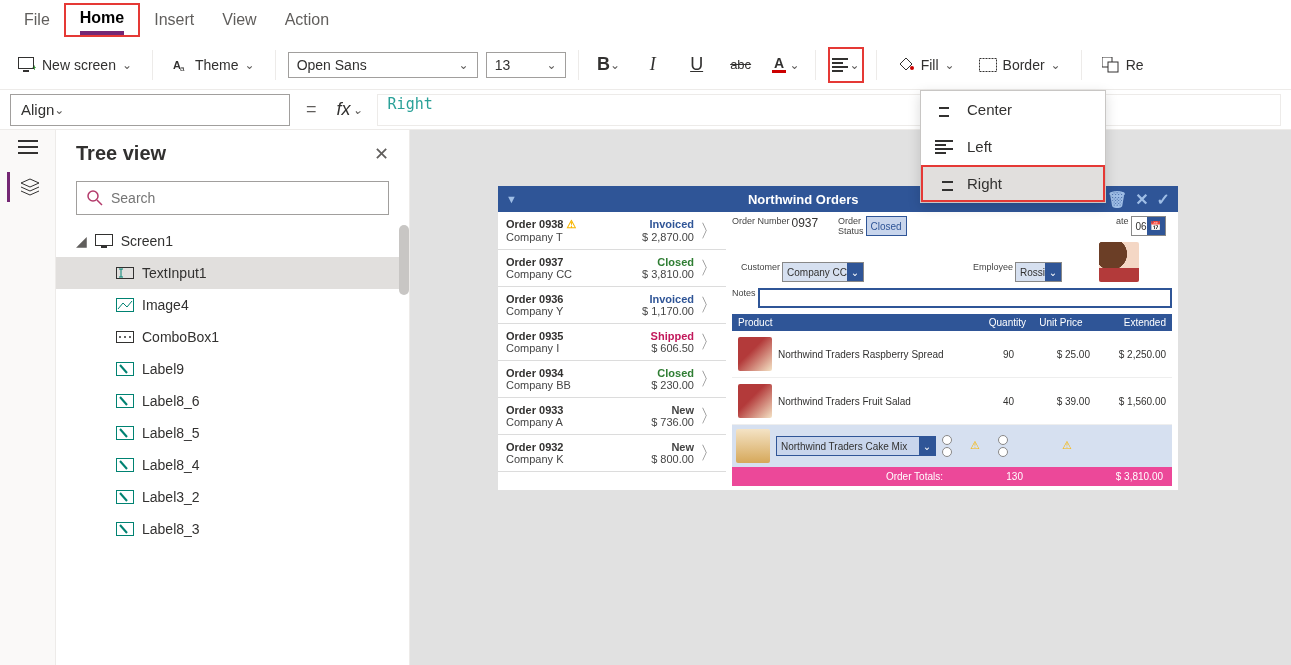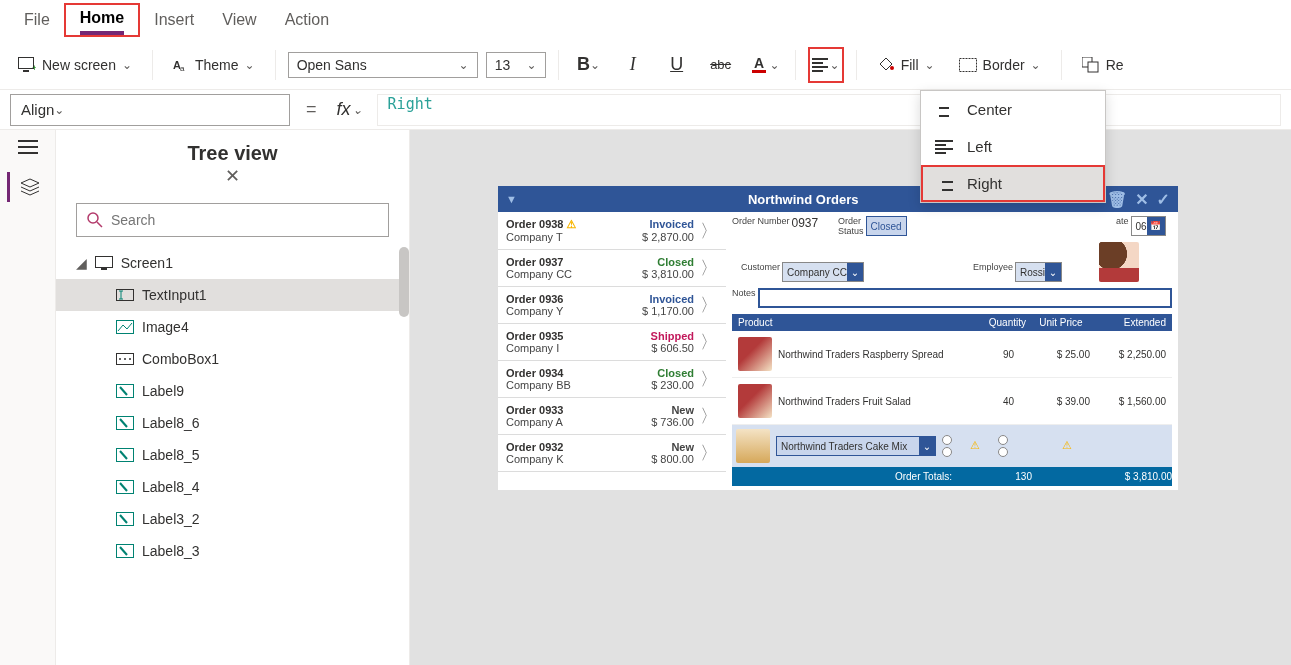--- a/index.html
+++ b/index.html
@@ -11,36 +11,36 @@
 .menu-bar .menu-item.active { color: #000; font-weight: 600; }
 .menu-bar .menu-item.active-wrap { border: 2px solid #e53935; padding: 4px 2px 0 2px; }
 .menu-bar .menu-item.active .underline { height: 4px; background: #742774; margin-top: 4px; }
 
 
 .ribbon { height: 50px; display: flex; align-items: center; padding: 0 10px; gap: 8px; border-bottom: 1px solid #edebe9; font-size: 14px; color: #323130; }
 .ribbon .btn { display: flex; align-items: center; gap: 6px; padding: 4px 8px; cursor: pointer; }
 .ribbon .sep { width: 1px; height: 30px; background: #edebe9; margin: 0 4px; }
 .ribbon .combo { display: flex; align-items: center; justify-content: space-between; border: 1px solid #a19f9d; padding: 4px 8px; background: #fff; }
 .font-name { width: 190px; }
-.font-size { width: 60px; }
+.font-size { width: 80px; }
 .icon-btn { width: 36px; height: 36px; display: flex; align-items: center; justify-content: center; cursor: pointer; }
 .align-btn { border: 2px solid #e53935; }
 
 
 .formula-row { height: 40px; display: flex; align-items: center; padding: 0 10px; gap: 10px; border-bottom: 1px solid #edebe9; font-size: 15px; }
 .prop-select { width: 280px; height: 32px; border: 1px solid #a19f9d; display: flex; align-items: center; justify-content: flex-start; padding: 2px 10px; background: #fff; }
 .formula-eq { font-size: 18px; color: #605e5c; padding: 0 6px; }
 .fx { font-style: italic; font-family: Georgia, serif; font-size: 18px; padding: 0 4px; display: flex; align-items: center; gap: 2px; }
 .formula-input { flex: 1; height: 32px; border: 1px solid #edebe9; padding: 0 10px; font-family: Consolas, monospace; font-size: 15px; color: #2aa198; }
 
 
 .workspace { display: flex; height: calc(665px - 130px); }
 .left-rail { width: 56px; background: #faf9f8; border-right: 1px solid #edebe9; display: flex; flex-direction: column; align-items: center; padding-top: 10px; gap: 18px; }
 .tree-panel { width: 354px; border-right: 1px solid #edebe9; display: flex; flex-direction: column; }
-.tree-header { display: flex; align-items: center; justify-content: space-between; padding: 12px 20px 6px 20px; flex-direction: column; }
+.tree-header { display: flex; align-items: center; justify-content: space-between; padding: 12px 20px 6px 20px; }
 .tree-header h2 { font-size: 20px; font-weight: 600; }
 .tree-search { margin: 10px 20px; height: 34px; border: 1px solid #a19f9d; display: flex; align-items: center; gap: 8px; padding: 0 10px; }
 .tree-search input { border: none; outline: none; flex: 1; font-size: 14px; }
 .tree-body { flex: 1; overflow-y: auto; position: relative; }
 .tree-scrollbar { position: absolute; right: 0; top: 0; width: 10px; height: 70px; background: #c8c6c4; border-radius: 5px; }
 .tree-node { display: flex; align-items: center; gap: 8px; padding: 8px 10px 8px 20px; cursor: pointer; font-size: 14px; }
 .tree-node.child { padding-left: 60px; }
 .tree-node.selected { background: #e1dfdd; }
 .tree-icon { width: 18px; height: 14px; display: inline-flex; align-items: center; justify-content: center; }
 
@@ -86,21 +86,21 @@
 .product-row .name { flex: 1; }
 .product-row .num { width: 60px; text-align: right; }
 .product-row .price { width: 70px; text-align: right; }
 .product-row .ext { width: 70px; text-align: right; }
 
 .selected-product-row { display: flex; align-items: center; padding: 4px; gap: 6px; background: #d6e0f0; }
 .sel-combo { flex: 1; display: flex; border: 1px solid #2f5597; height: 20px; background: #c8d5ec; align-items: center; justify-content: space-between; padding: 0 0 0 4px; font-size: 10px; }
 .sel-combo .caret2 { background: #2f5597; color: #fff; width: 16px; height: 18px; display: flex; align-items: center; justify-content: center; }
 .handles { position: relative; width: 170px; height: 22px; }
 .handles .h { position: absolute; width: 10px; height: 10px; border: 1px solid #888; background: #fff; border-radius: 50%; }
-.order-totals { background: #0369a1; color: #fff; display: flex; padding: 4px 0; font-size: 10px; justify-content: space-between; }
+.order-totals { background: #ec4899; color: #fff; display: flex; padding: 4px 9px; font-size: 10px; justify-content: space-between; }
 .order-totals .lbl { flex: 1; text-align: right; padding-right: 20px; }
 .order-totals .qty { width: 60px; text-align: right; }
 .order-totals .ext { width: 140px; text-align: right; }
 
 
 .align-dropdown { position: absolute; left: 920px; top: 90px; width: 186px; background: #fff; border: 1px solid #c8c6c4; box-shadow: 0 4px 12px rgba(0,0,0,0.15); z-index: 50; }
 .align-dropdown .opt { display: flex; align-items: center; gap: 14px; padding: 10px 14px; font-size: 15px; cursor: pointer; }
 .align-dropdown .opt.selected { background: #e1dfdd; outline: 2px solid #e53935; outline-offset: -2px; }
 .align-lines { width: 18px; display: flex; flex-direction: column; gap: 2px; }
 .align-lines span { height: 2px; background: #323130; display: block; }

